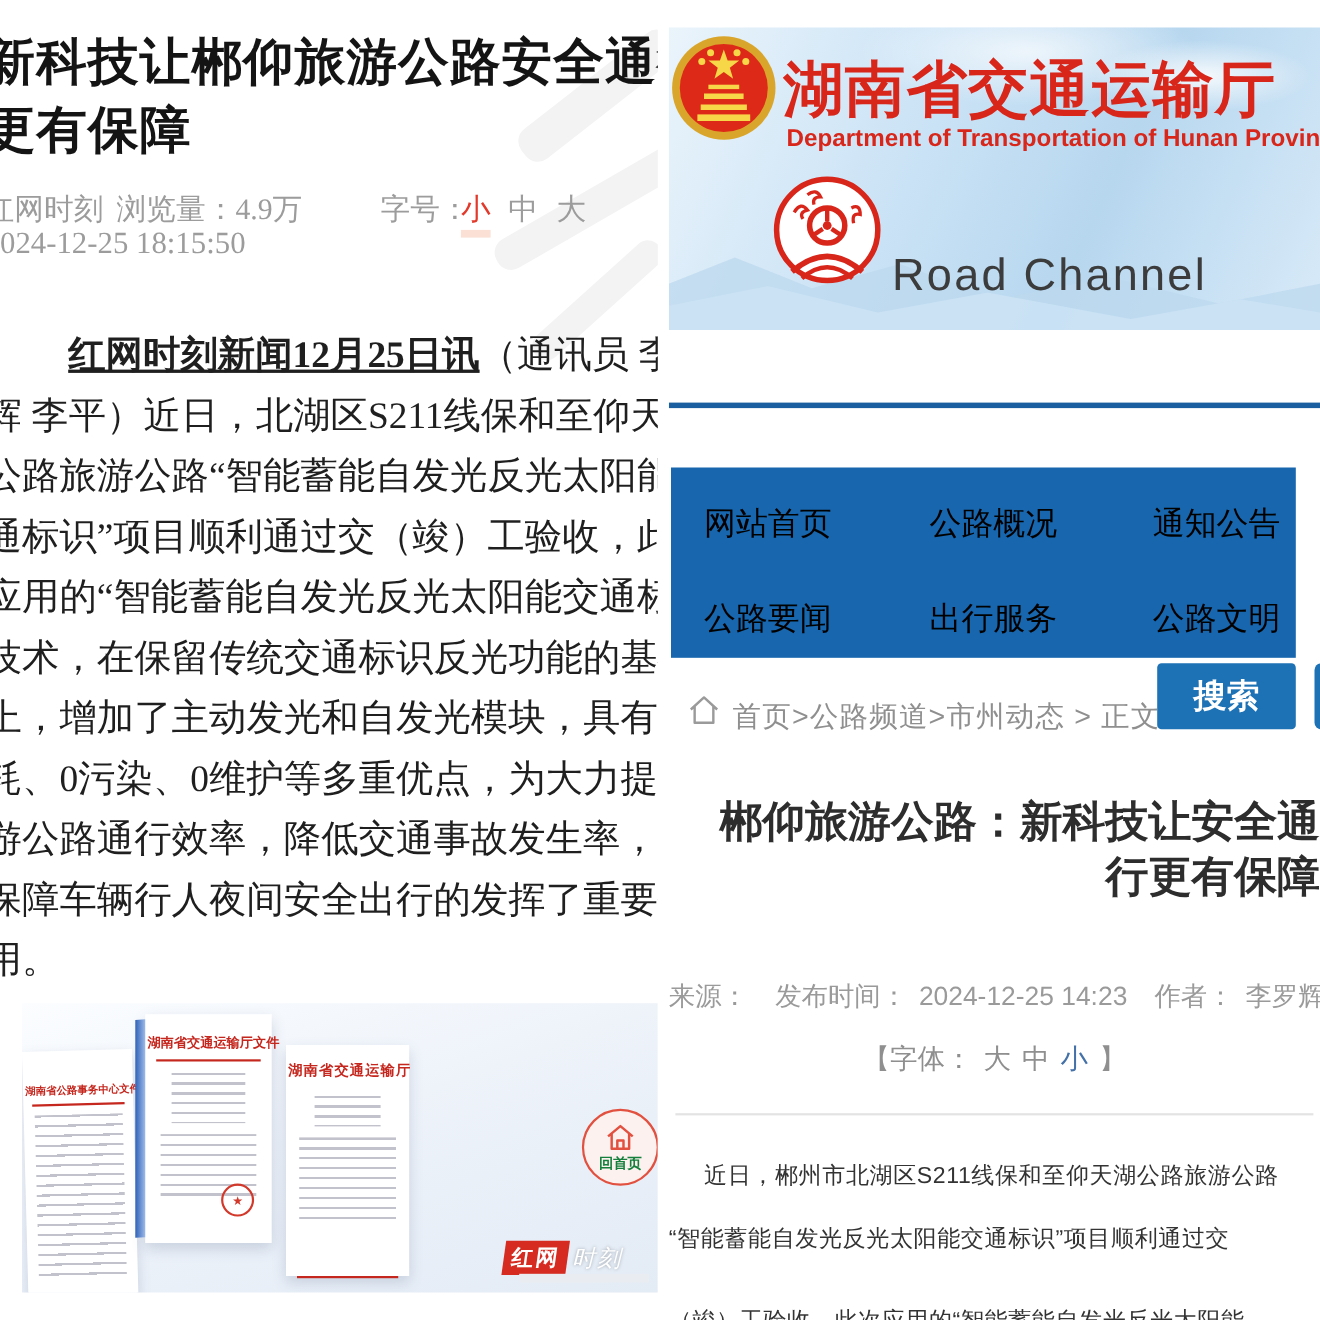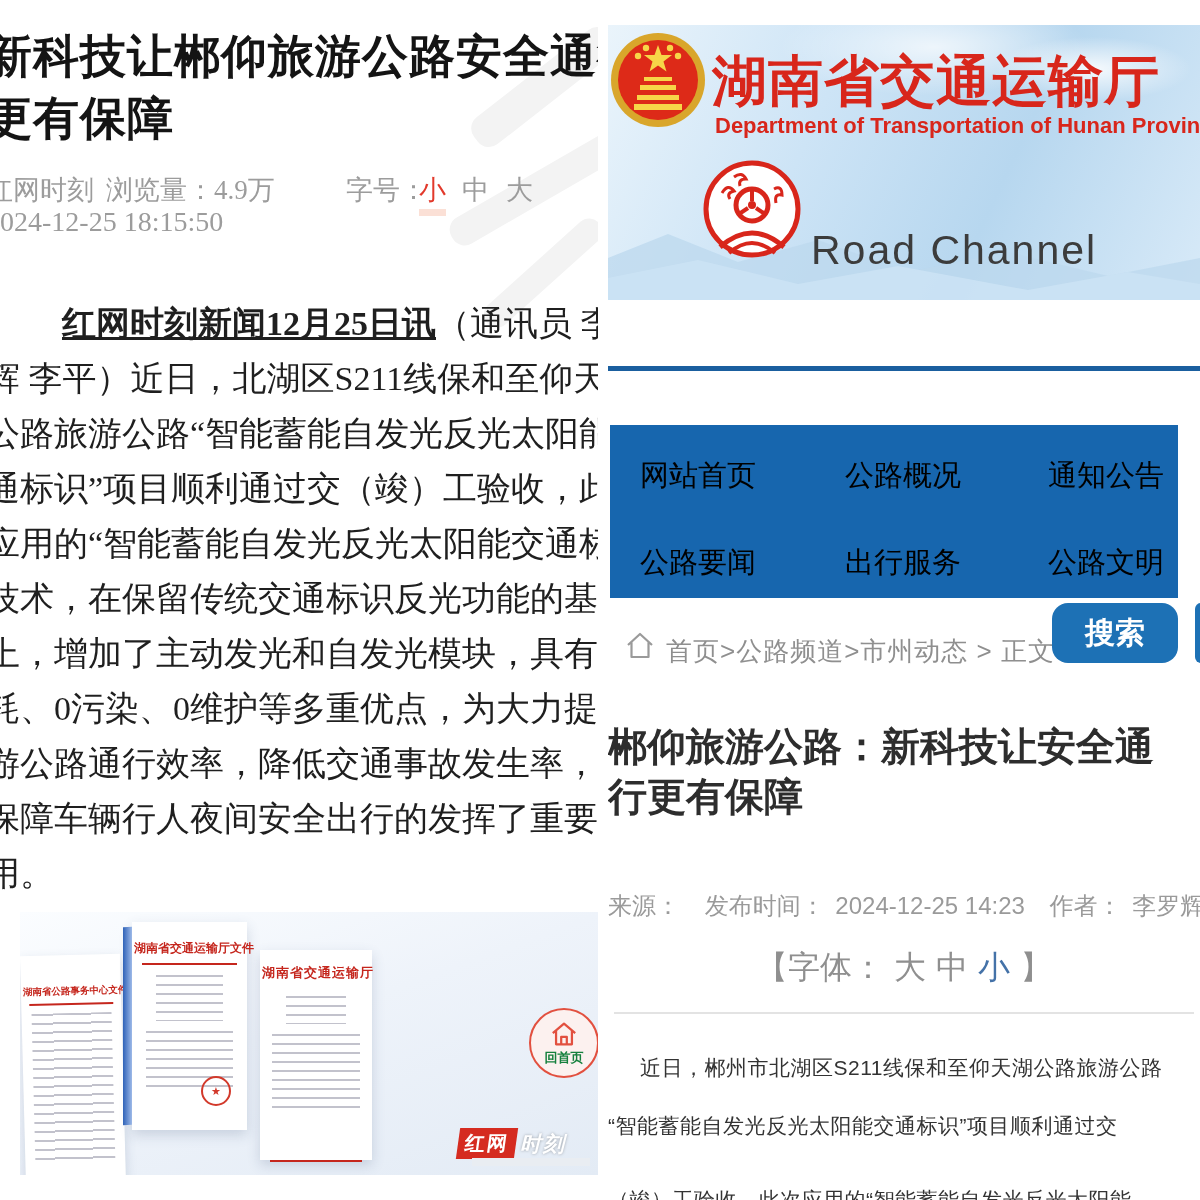--- a/index.html
+++ b/index.html
@@ -57,21 +57,21 @@
   .doc4 .doc-title{font-size:10.5px;color:#555;padding:14px 2px 4px;}
   .doc-hl{margin:5px 9px;height:36px;
           background:repeating-linear-gradient(to bottom,#f3dd6e 0px,#f3dd6e 5px,#fdf3c0 5px,#fdf3c0 9px);}
   .home-badge{position:absolute;left:509px;top:96px;width:66px;height:66px;border-radius:50%;
               background:rgba(253,241,238,.92);border:2px solid #e2503f;display:flex;flex-direction:column;
               align-items:center;justify-content:center;gap:1px;}
   .home-badge .lbl{color:#15803d;font-size:13px;font-weight:700;}
   .brand{position:absolute;left:438px;top:216px;display:flex;align-items:center;gap:4px;}
   .brand-box{background:#d52b20;color:#fff;font-weight:700;font-size:20px;padding:2px 7px;
              transform:skewX(-8deg);letter-spacing:2px;}
-  .brand-it{color:#fff;font-style:italic;font-weight:700;font-size:21px;letter-spacing:2px;
+  .brand-it{color:#fff;font-style:italic;font-weight:400;font-size:21px;letter-spacing:2px;
             text-shadow:0 0 3px #9aa0a8;}
   .brand-tag{position:absolute;left:452px;top:246px;width:118px;height:8px;background:#e9edf2;}
 
   
   .rp{position:absolute;left:608px;top:0;width:592px;height:1200px;background:#fff;overflow:hidden;}
   .banner{position:absolute;top:25px;left:0;width:592px;height:275px;overflow:hidden;
     background:
       radial-gradient(140px 46px at 82% 16%, rgba(255,255,255,.85), transparent 70%),
       radial-gradient(220px 70px at 55% 8%, rgba(255,255,255,.7), transparent 70%),
       linear-gradient(115deg,#eaf4fb 0%,#cde4f6 35%,#b7d7ef 65%,#d8eaf8 100%);}
@@ -86,34 +86,34 @@
   .channel-en{position:absolute;left:203px;top:202px;font-size:41px;color:#3c3c3c;letter-spacing:2px;
               white-space:nowrap;}
   .search-row{position:absolute;top:300px;left:0;width:592px;height:68px;background:#fff;}
   .search-underline{position:absolute;top:366px;left:0;width:592px;height:5px;background:#1a5f9f;}
   .search-box{position:absolute;left:10px;top:303px;width:432px;height:58px;border:1px solid #e0e0e0;
               border-radius:8px;background:#fff;display:flex;align-items:center;padding-left:16px;gap:12px;}
   .search-field{border:none;outline:none;font-size:29px;color:#333;width:330px;background:transparent;
                 font-family:"Liberation Sans",sans-serif;}
   .search-field::placeholder{color:#5f5f5f;}
   .search-btn{position:absolute;left:444px;top:303px;width:126px;height:60px;background:#1d71b5;
-              border:none;border-radius:16px;color:#fff;font-size:30px;font-weight:700;
+              border:none;border-radius:4px;color:#fff;font-size:30px;font-weight:700;
               display:flex;align-items:center;justify-content:center;}
   .search-sliver{position:absolute;left:587px;top:303px;width:6px;height:60px;background:#1d71b5;border-radius:8px 0 0 8px;}
   .nav{position:absolute;top:425px;left:2px;width:568px;height:173px;background:#1766ae;}
   .nav-item{position:absolute;color:#000000;font-size:29px;white-space:nowrap;}
   .crumb-icon{position:absolute;left:16px;top:630px;}
   .crumb-text{position:absolute;left:58px;top:634px;font-size:26px;color:#8f8f8f;letter-spacing:1px;white-space:nowrap;}
-  .r-title{position:absolute;left:0;width:592px;text-align:left;font-size:39px;font-weight:700;
+  .r-title{position:absolute;left:0;width:592px;text-align:right;font-size:39px;font-weight:700;
            color:#2d2d2d;white-space:nowrap;}
   .r-title.t1{top:720px;} .r-title.t2{top:770px;}
   .r-meta{position:absolute;top:890px;left:0px;width:592px;font-size:24px;color:#9a9a9a;white-space:nowrap;}
   .r-meta span{margin-right:4px;}
   .r-meta .gap{margin-right:18px;}
-  .r-font{position:absolute;top:946px;left:0;width:592px;text-align:center;font-size:32px;color:#8f8f8f;}
+  .r-font{position:absolute;top:946px;left:0;width:592px;text-align:center;font-size:25px;color:#8f8f8f;}
   .r-font span{margin:0 5px;}
   .r-font .blue{color:#4472a8;}
   .r-divider{position:absolute;top:1012px;left:6px;width:580px;height:2px;background:#e3e3e3;}
   .r-body-line{position:absolute;left:0;white-space:nowrap;font-size:21px;color:#333;letter-spacing:.5px;}
   .rb1{top:1054px;padding-left:32px;} .rb2{top:1112px;} .rb3{top:1186px;}
 </style>
 </head>
 <body>
 
 <div class="canvas">

